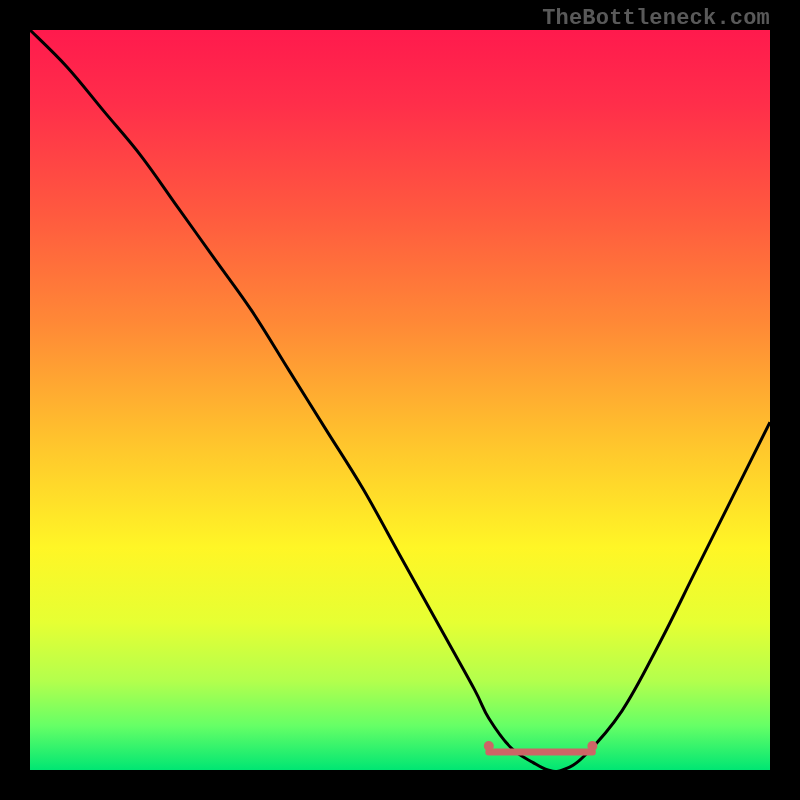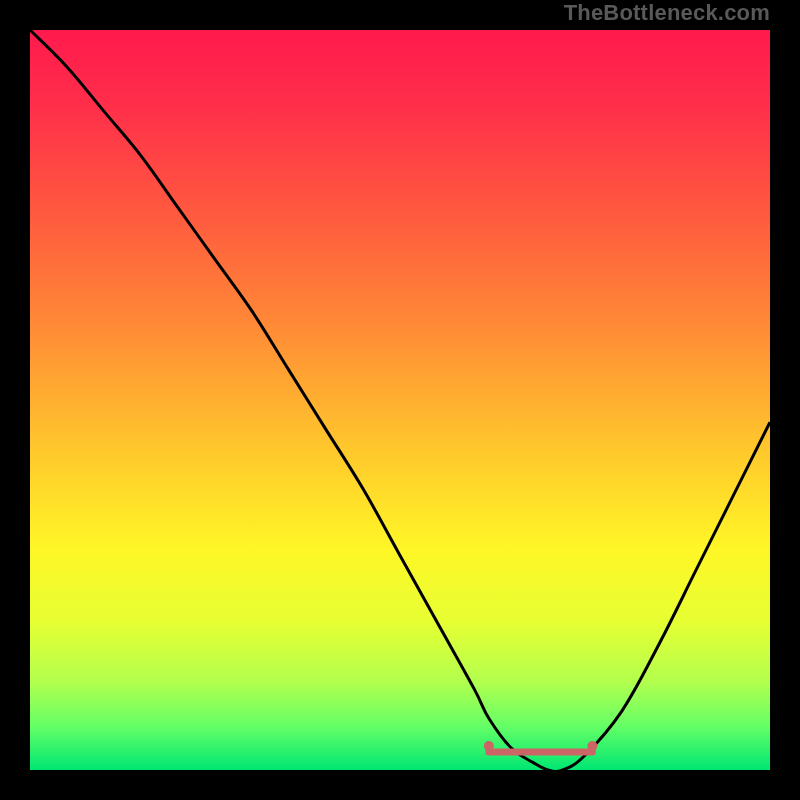--- a/index.html
+++ b/index.html
@@ -20,23 +20,23 @@
   }
   .plot-area {
     position: absolute;
     left: 0;
     top: 0;
     width: 740px;
     height: 740px;
   }
   .watermark {
     position: absolute;
-    top: 0;
+    top: 6px;
     right: 30px;
-    font-family: Liberation Sans, sans-serif;
+    font-family: Liberation Mono, monospace;
     font-size: 22px;
     font-weight: 600;
     color: #595959;
     letter-spacing: 0.2px;
   }
   svg {
     display: block;
   }
 </style>
 </head>

